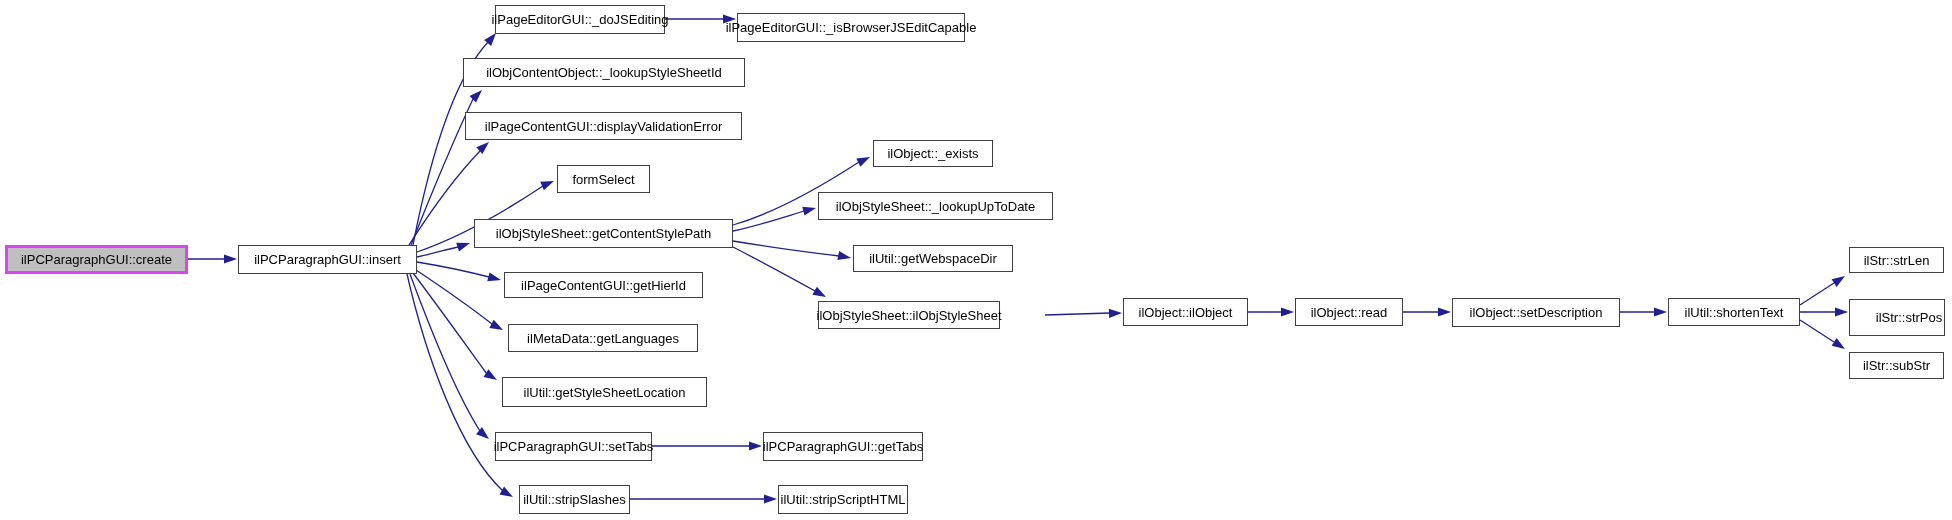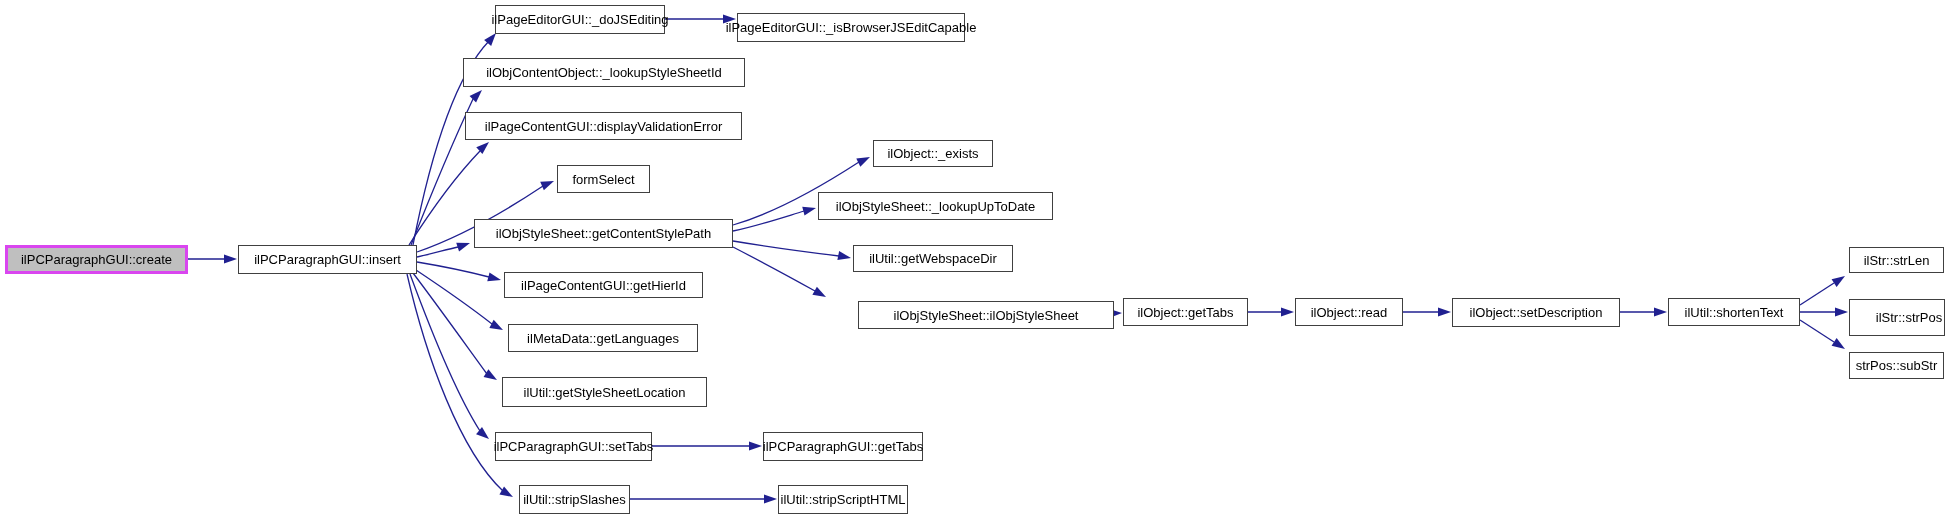--- a/index.html
+++ b/index.html
@@ -126,43 +126,43 @@
     </div>
     <div class="node" style="left: 873px; top: 140px; width: 120px; height: 27px; text-align: right;">
       <span class="lbl">ilObject::_exists</span>
     </div>
     <div class="node" style="left: 818px; top: 192px; width: 235px; height: 28px;">
       <span class="lbl">ilObjStyleSheet::_lookupUpToDate</span>
     </div>
     <div class="node" style="left: 853px; top: 245px; width: 160px; height: 27px;">
       <span class="lbl">ilUtil::getWebspaceDir</span>
     </div>
-    <div class="node" style="left: 818px; top: 301px; width: 256px; height: 28px; margin-left: 40px;">
+    <div class="node" style="left: 818px; top: 301px; width: 182px; height: 28px;">
       <span class="lbl">ilObjStyleSheet::ilObjStyleSheet</span>
     </div>
     <div class="node" style="left: 1123px; top: 298px; width: 125px; height: 28px;">
-      <span class="lbl">ilObject::getTabs</span>
+      <span class="lbl">ilObject::ilObject</span>
     </div>
     <div class="node" style="left: 1295px; top: 298px; width: 108px; height: 28px;">
       <span class="lbl">ilObject::read</span>
     </div>
     <div class="node" style="left: 1452px; top: 298px; width: 168px; height: 29px;">
       <span class="lbl">ilObject::setDescription</span>
     </div>
     <div class="node" style="left: 1668px; top: 298px; width: 132px; height: 28px;">
       <span class="lbl">ilUtil::shortenText</span>
     </div>
     <div class="node" style="left: 1849px; top: 247px; width: 95px; height: 26px;">
       <span class="lbl">ilStr::strLen</span>
     </div>
     <div class="node" style="left: 1849px; top: 299px; width: 96px; height: 37px; padding-left: 24px;">
       <span class="lbl">ilStr::strPos</span>
     </div>
     <div class="node" style="left: 1849px; top: 352px; width: 95px; height: 27px;">
-      <span class="lbl">strPos::subStr</span>
+      <span class="lbl">ilStr::subStr</span>
     </div>
     <div class="node" style="left: 504px; top: 272px; width: 199px; height: 26px;">
       <span class="lbl">ilPageContentGUI::getHierId</span>
     </div>
     <div class="node" style="left: 508px; top: 324px; width: 190px; height: 28px;">
       <span class="lbl">ilMetaData::getLanguages</span>
     </div>
     <div class="node" style="left: 502px; top: 377px; width: 205px; height: 30px;">
       <span class="lbl">ilUtil::getStyleSheetLocation</span>
     </div>

